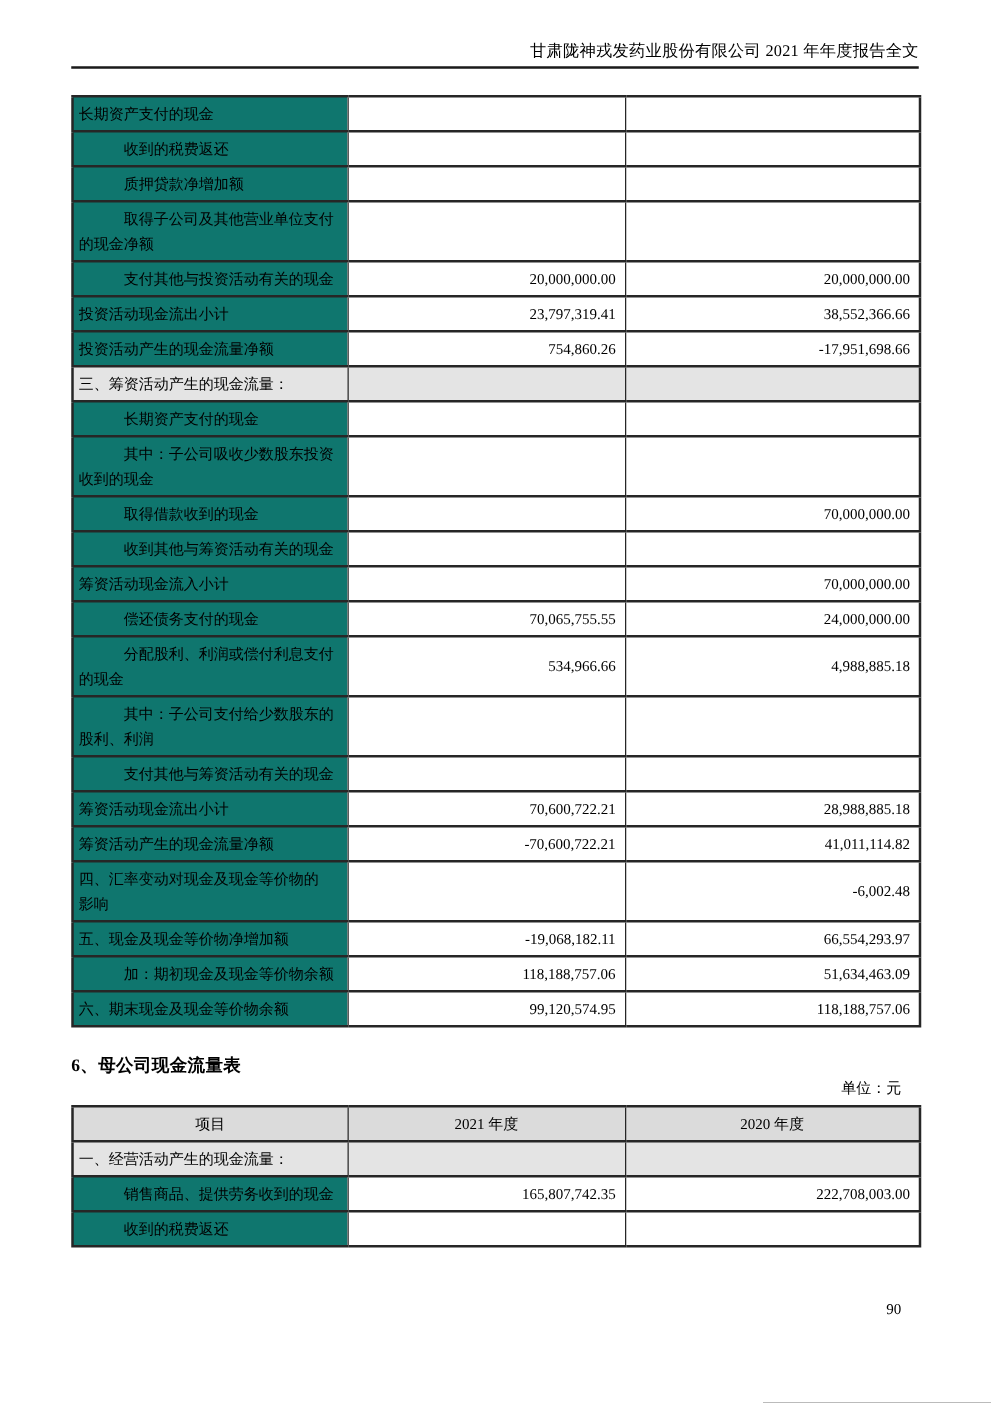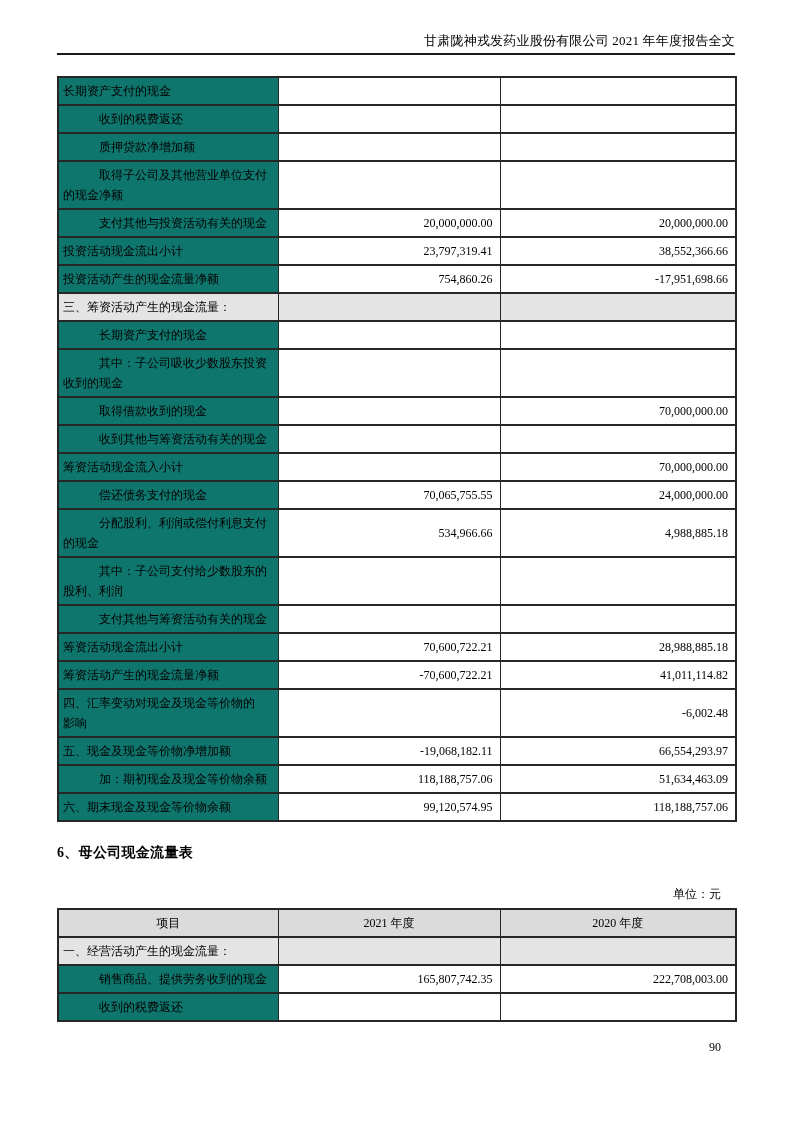--- a/index.html
+++ b/index.html
@@ -68,21 +68,20 @@
     padding: 3px 7px;
   }
   tr.section-row td { background: #e4e4e4; }
   .section-heading {
     margin-top: 22px;
     font-size: 14px;
     font-weight: bold;
     letter-spacing: 0.3px;
   }
   .unit-line {
-    margin-top: 24px;
     text-align: right;
     padding-right: 14px;
     font-size: 12px;
   }
   table.fin-table.second { margin-top: 5px; }
   .page-number {
     position: absolute;
     top: 1040px;
     right: 72px;
     font-size: 12px;

